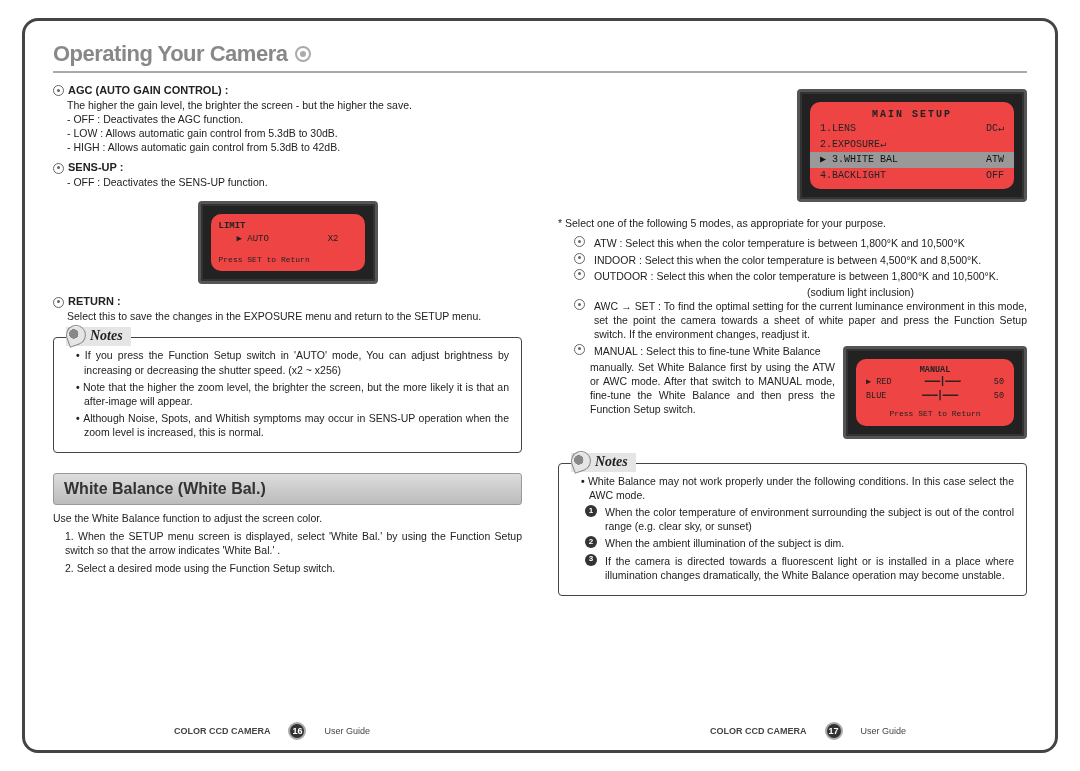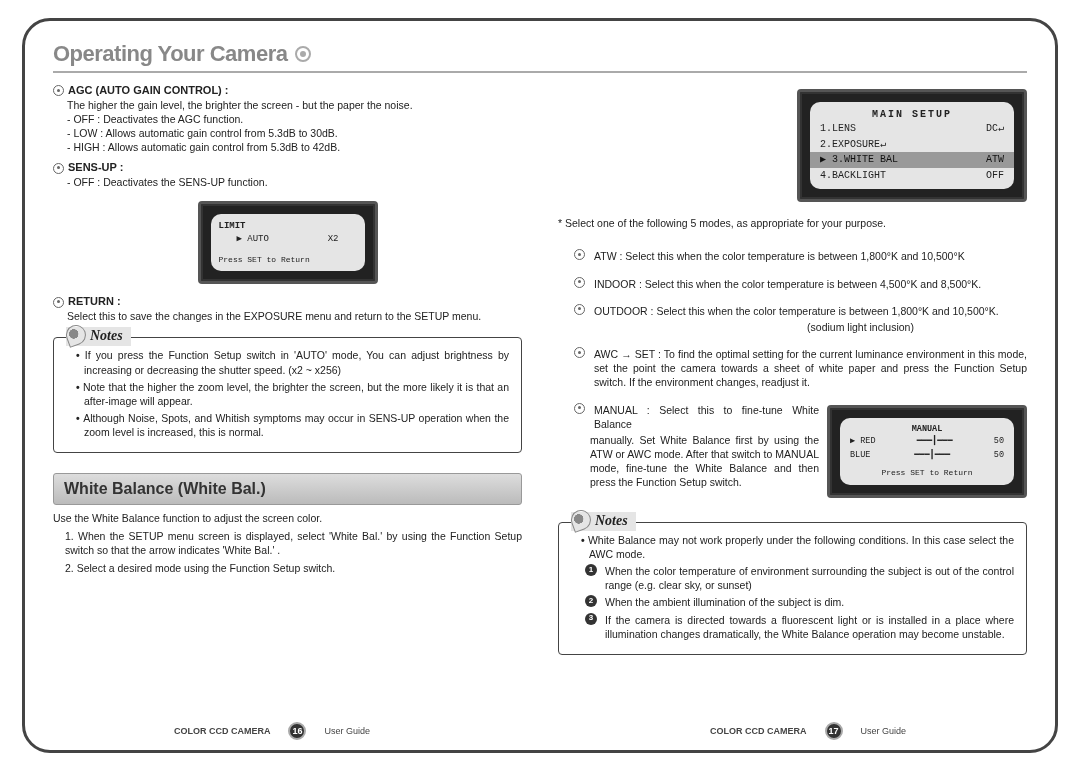--- a/index.html
+++ b/index.html
@@ -10,21 +10,21 @@
     height: 771px;
     padding: 18px 22px;
     color: #222;
     font-size: 10.5px;
     line-height: 1.35;
   }
   .page-frame {
     width: 100%;
     height: 100%;
     border: 3px solid #444;
-    border-radius: 28px;
+    border-radius: 16px;
     padding: 18px 28px 8px 28px;
     background: #fff;
     position: relative;
   }
   .title-row {
     display: flex;
     align-items: center;
     gap: 8px;
     border-bottom: 2px solid #aaa;
     padding-bottom: 2px;
@@ -83,36 +83,36 @@
   
   .osd {
     background:#222;
     padding:10px;
     border-radius:4px;
     margin: 6px auto 10px auto;
     border: 3px solid #555;
     box-shadow: 0 0 0 2px #333 inset;
   }
   .osd-inner {
-    background:#e5e5e5;
+    background:#ef4444;
     border-radius:10px;
     color:#222;
     font-family: "Courier New", monospace;
     font-size:10px;
     padding:6px 8px;
     text-align:left;
   }
   .osd-small { width:180px; }
   .osd-small .osd-inner { text-align:left; font-size:9px;}
   .osd-small .osd-row { display:flex; justify-content:space-between; padding:1px 18px;}
   .osd-main { width:230px; }
   .osd-main .osd-title { text-align:center; letter-spacing:2px; font-weight:bold;}
   .osd-row { display:flex; justify-content:space-between; padding:1px 2px; }
   .osd-row.sel { background:#999; color:#111; margin:0 -8px; padding:1px 10px;}
-  .osd-manual { width:200px; float:right; margin: 2px 0 6px 8px;}
+  .osd-manual { width:184px; float:right; margin: 2px 0 6px 8px;}
   .osd-manual .osd-inner{ font-size:8.5px; }
 
   
   .notes-box {
     border:1px solid #444;
     border-radius:4px;
     padding:10px 12px 10px 12px;
     margin:8px 0 10px 0;
     position:relative;
     font-size:10.5px;
@@ -171,41 +171,41 @@
     color:#444;
   }
   .foot-block{ display:flex; align-items:center; gap:18px;}
   .page-badge{
     display:inline-flex; align-items:center; justify-content:center;
     width:18px; height:18px; background:#333; color:#fff; border-radius:50%;
     border:2px solid #aaa; font-size:9px; font-weight:bold;
   }
   .justify { text-align: justify;}
   .wb-list { padding-left:16px;}
-  .wb-bullet-row { display:flex; gap:5px; margin-bottom:2px; align-items: flex-start; margin-top: 13px;}
+  .wb-bullet-row { display:flex; gap:5px; margin-bottom:2px; align-items: flex-start;}
   .wb-bullet-row .txt { flex:1; text-align:justify;}
   .manual-wrap::after{ content:""; display:block; clear:both;}
 </style>
 </head>
 <body>
 
 <div class="page-frame">
 
   <div class="title-row">
     <span class="title">Operating Your Camera</span>
     <span class="title-bullet"></span>
   </div>
 
   <div class="columns">
 
     <div class="col col-left">
 
       <div class="item-block">
         <div class="item-head"><span class="bullet-icon"></span><span>AGC (AUTO GAIN CONTROL) :</span></div>
-        <div>The higher the gain level, the brighter the screen - but the paper the noise.</div>
+        <div>The higher the gain level, the brighter the screen - but the higher the save.</div>
         <div>- OFF : Deactivates the AGC function.</div>
         <div>- LOW : Allows automatic gain control from 5.3dB to 30dB.</div>
         <div>- HIGH : Allows automatic gain control from 5.3dB to 42dB.</div>
       </div>
 
       <div class="item-block">
         <div class="item-head"><span class="bullet-icon"></span><span>SENS-UP :</span></div>
         <div>- OFF : Deactivates the SENS-UP function.</div>
       </div>
 

